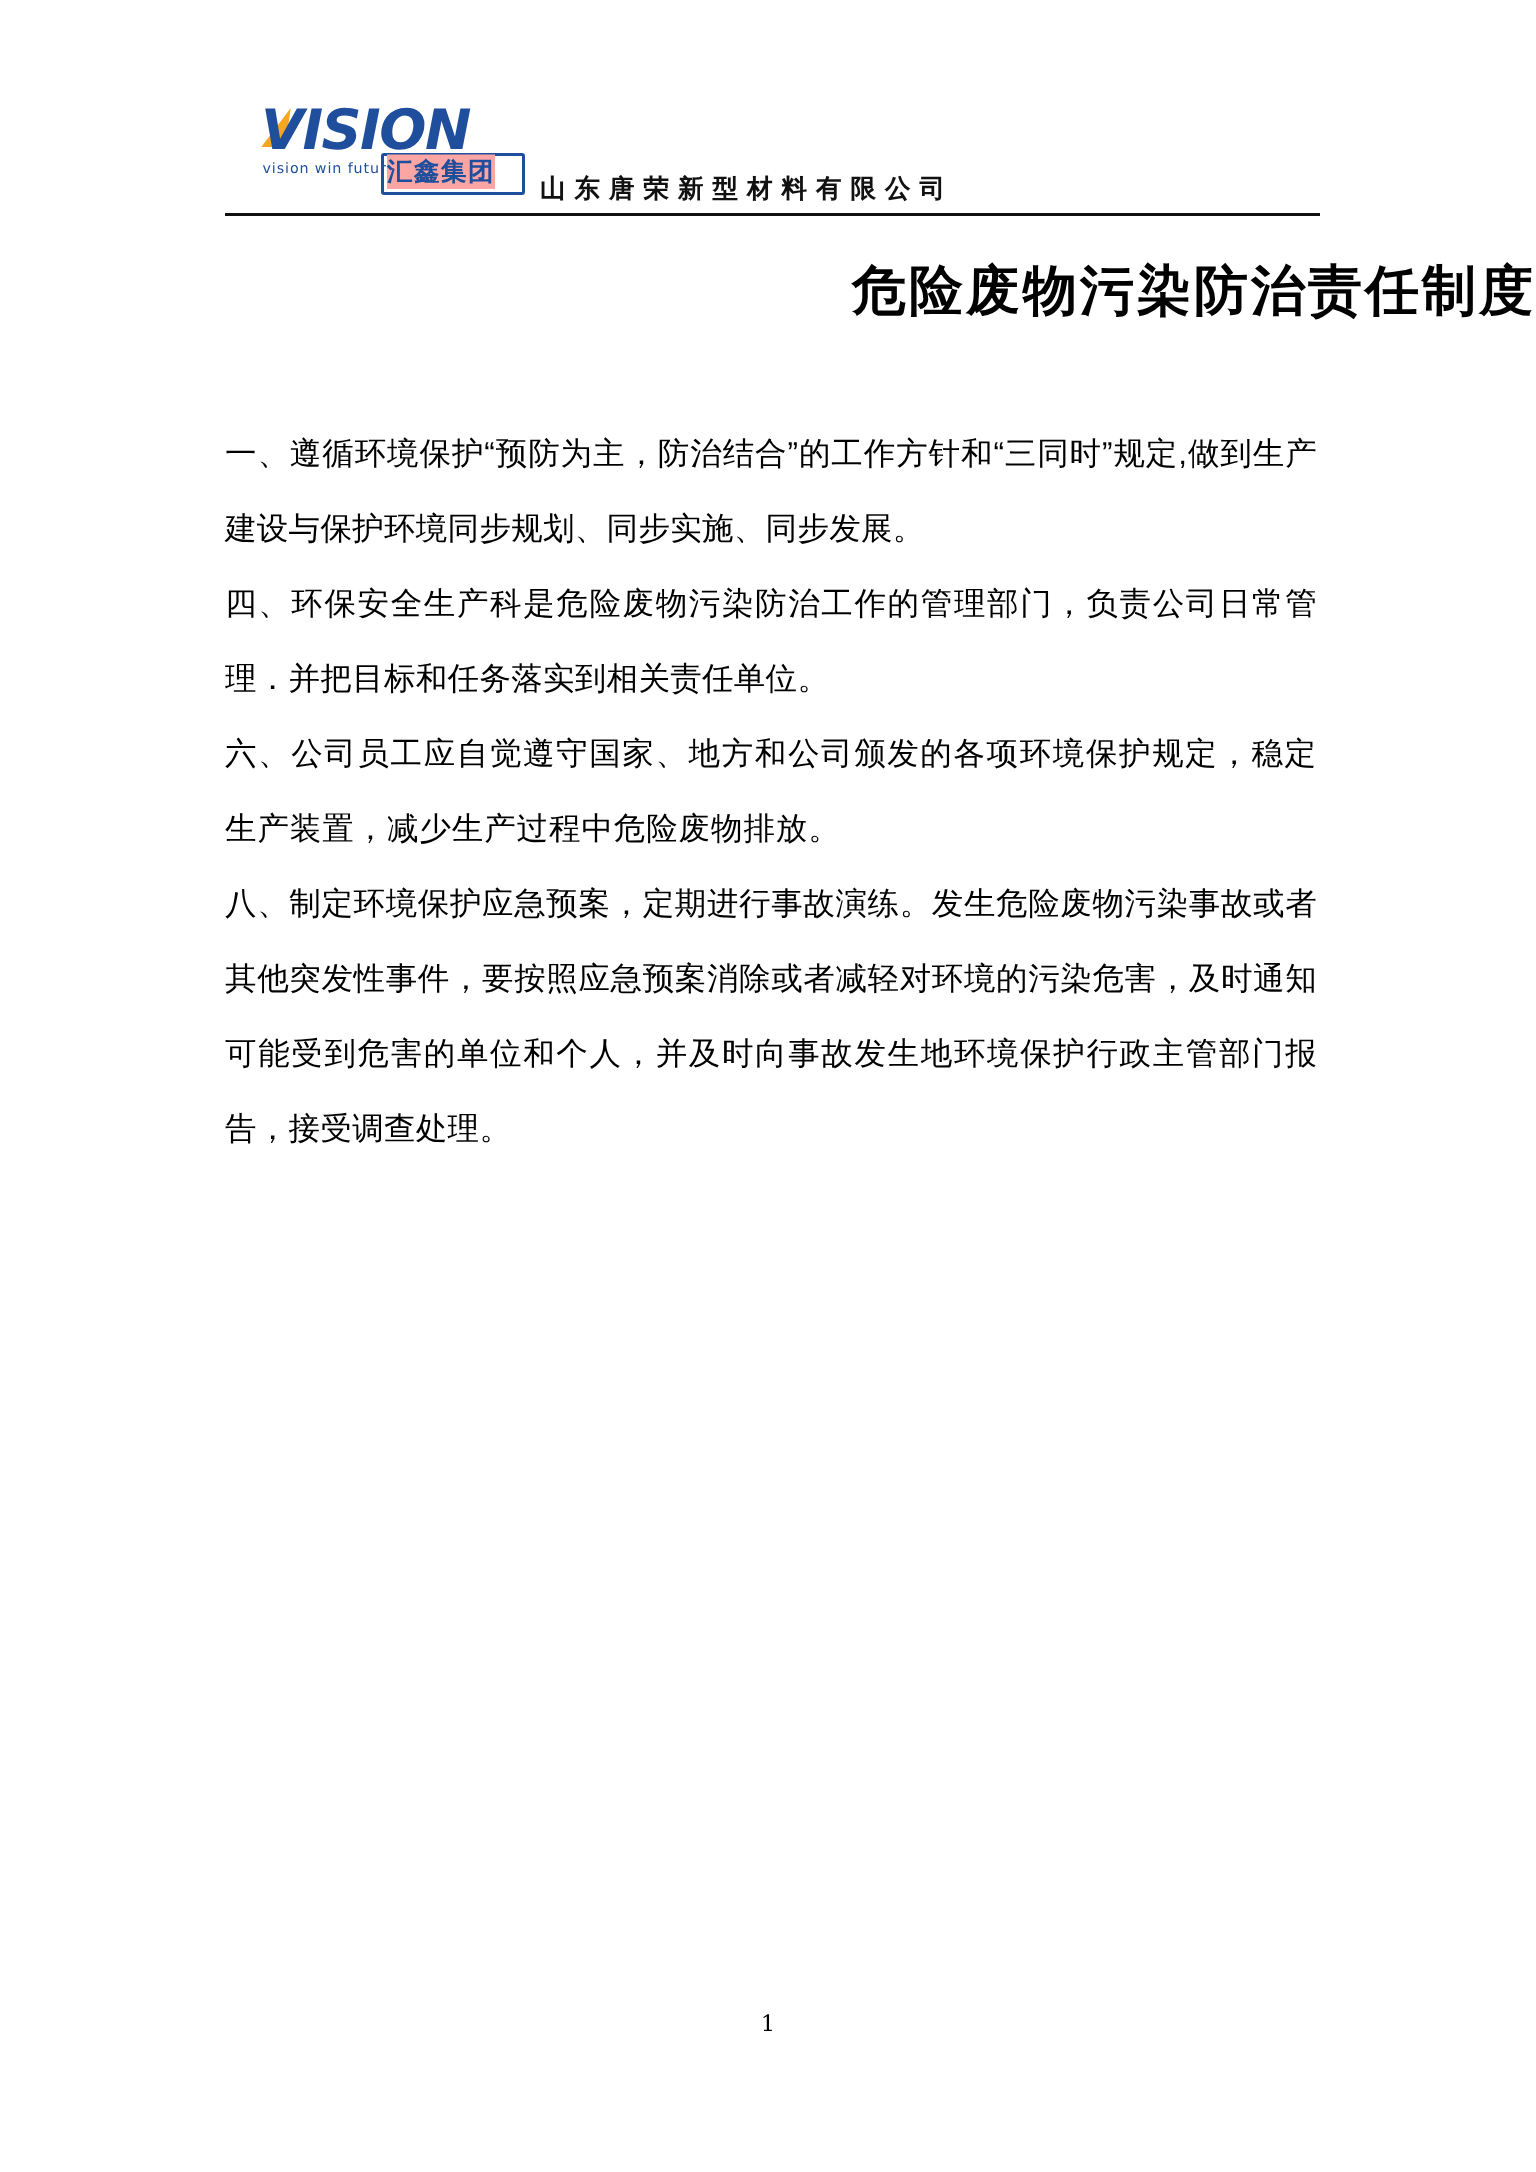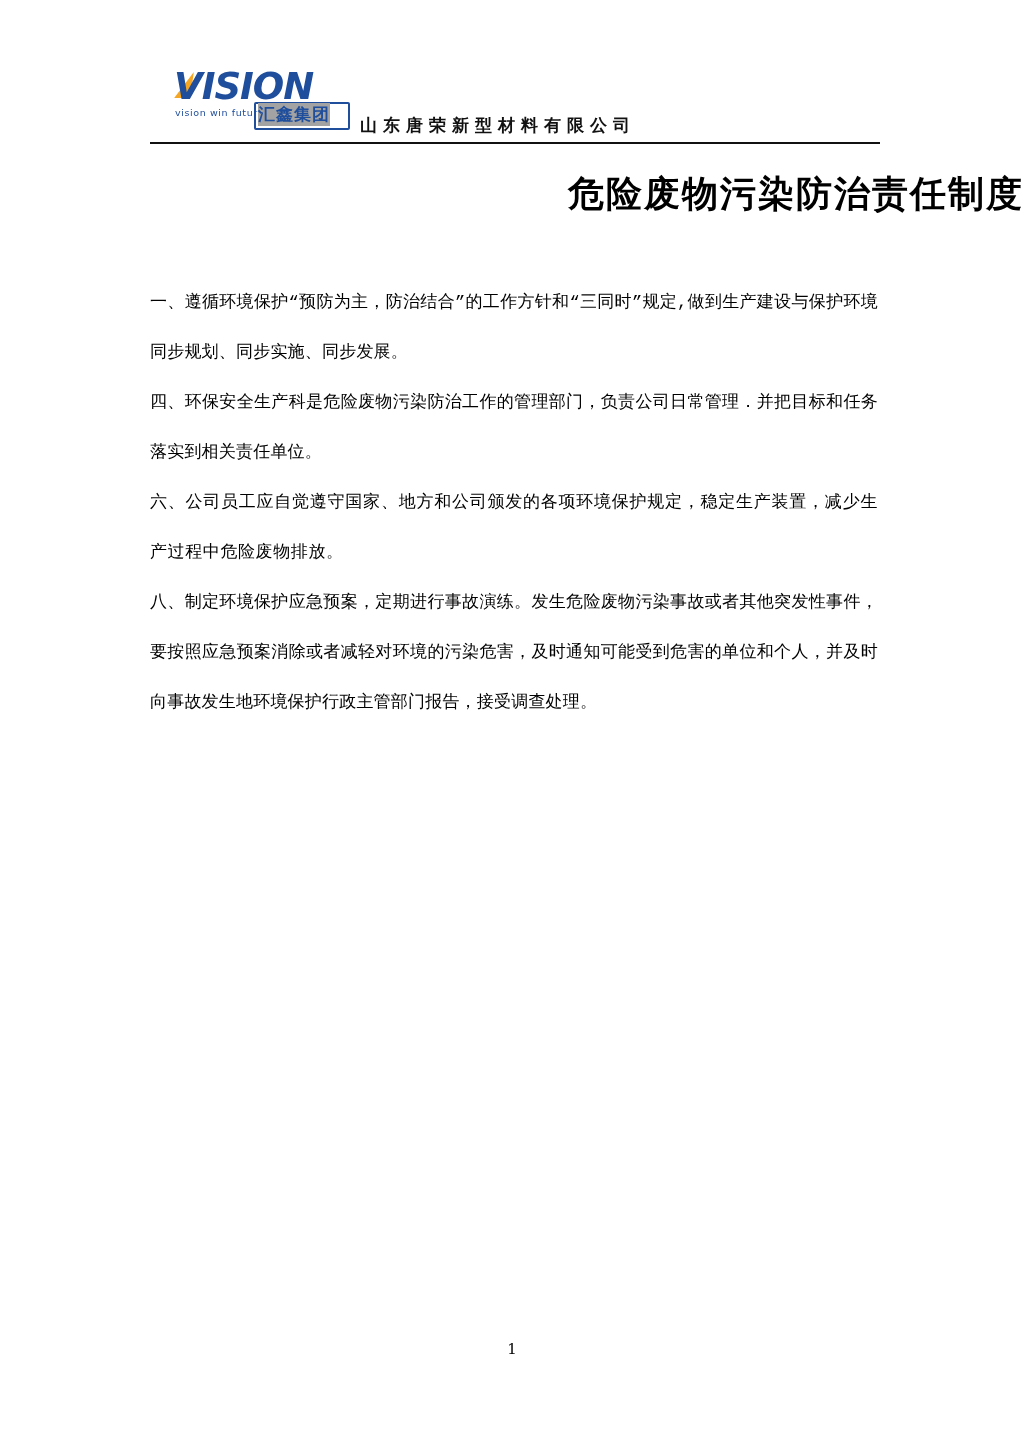--- a/index.html
+++ b/index.html
@@ -72,21 +72,21 @@
     letter-spacing: 0.6px;
     white-space: nowrap;
   }
   .logo-cn {
     position: absolute;
     left: 86px;
     top: 41px;
     font-size: 17px;
     font-weight: bold;
     color: #1f4e9c;
-    background: #a3a3a3;
+    background: #fca5a5;
     letter-spacing: 1px;
     white-space: nowrap;
   }
   .logo-cn-box {
     position: absolute;
     left: 82px;
     top: 40px;
     width: 92px;
     height: 24px;
     border: 2px solid #1f4e9c;
@@ -127,22 +127,22 @@
   }
 
   
   .body-text {
     position: absolute;
     left: 150px;
     top: 278px;
     width: 728px;
   }
   .para {
-    font-family: Liberation Mono, monospace;
-    font-size: 17px;
+    font-family: Liberation Sans, sans-serif;
+    font-size: 21px;
     line-height: 50px;
     text-align: justify;
     text-justify: inter-ideograph;
     letter-spacing: 0.2px;
     margin: 0 0 0 0;
     color: #000;
   }
   .para.wide {
     letter-spacing: 0.6px;
   }

